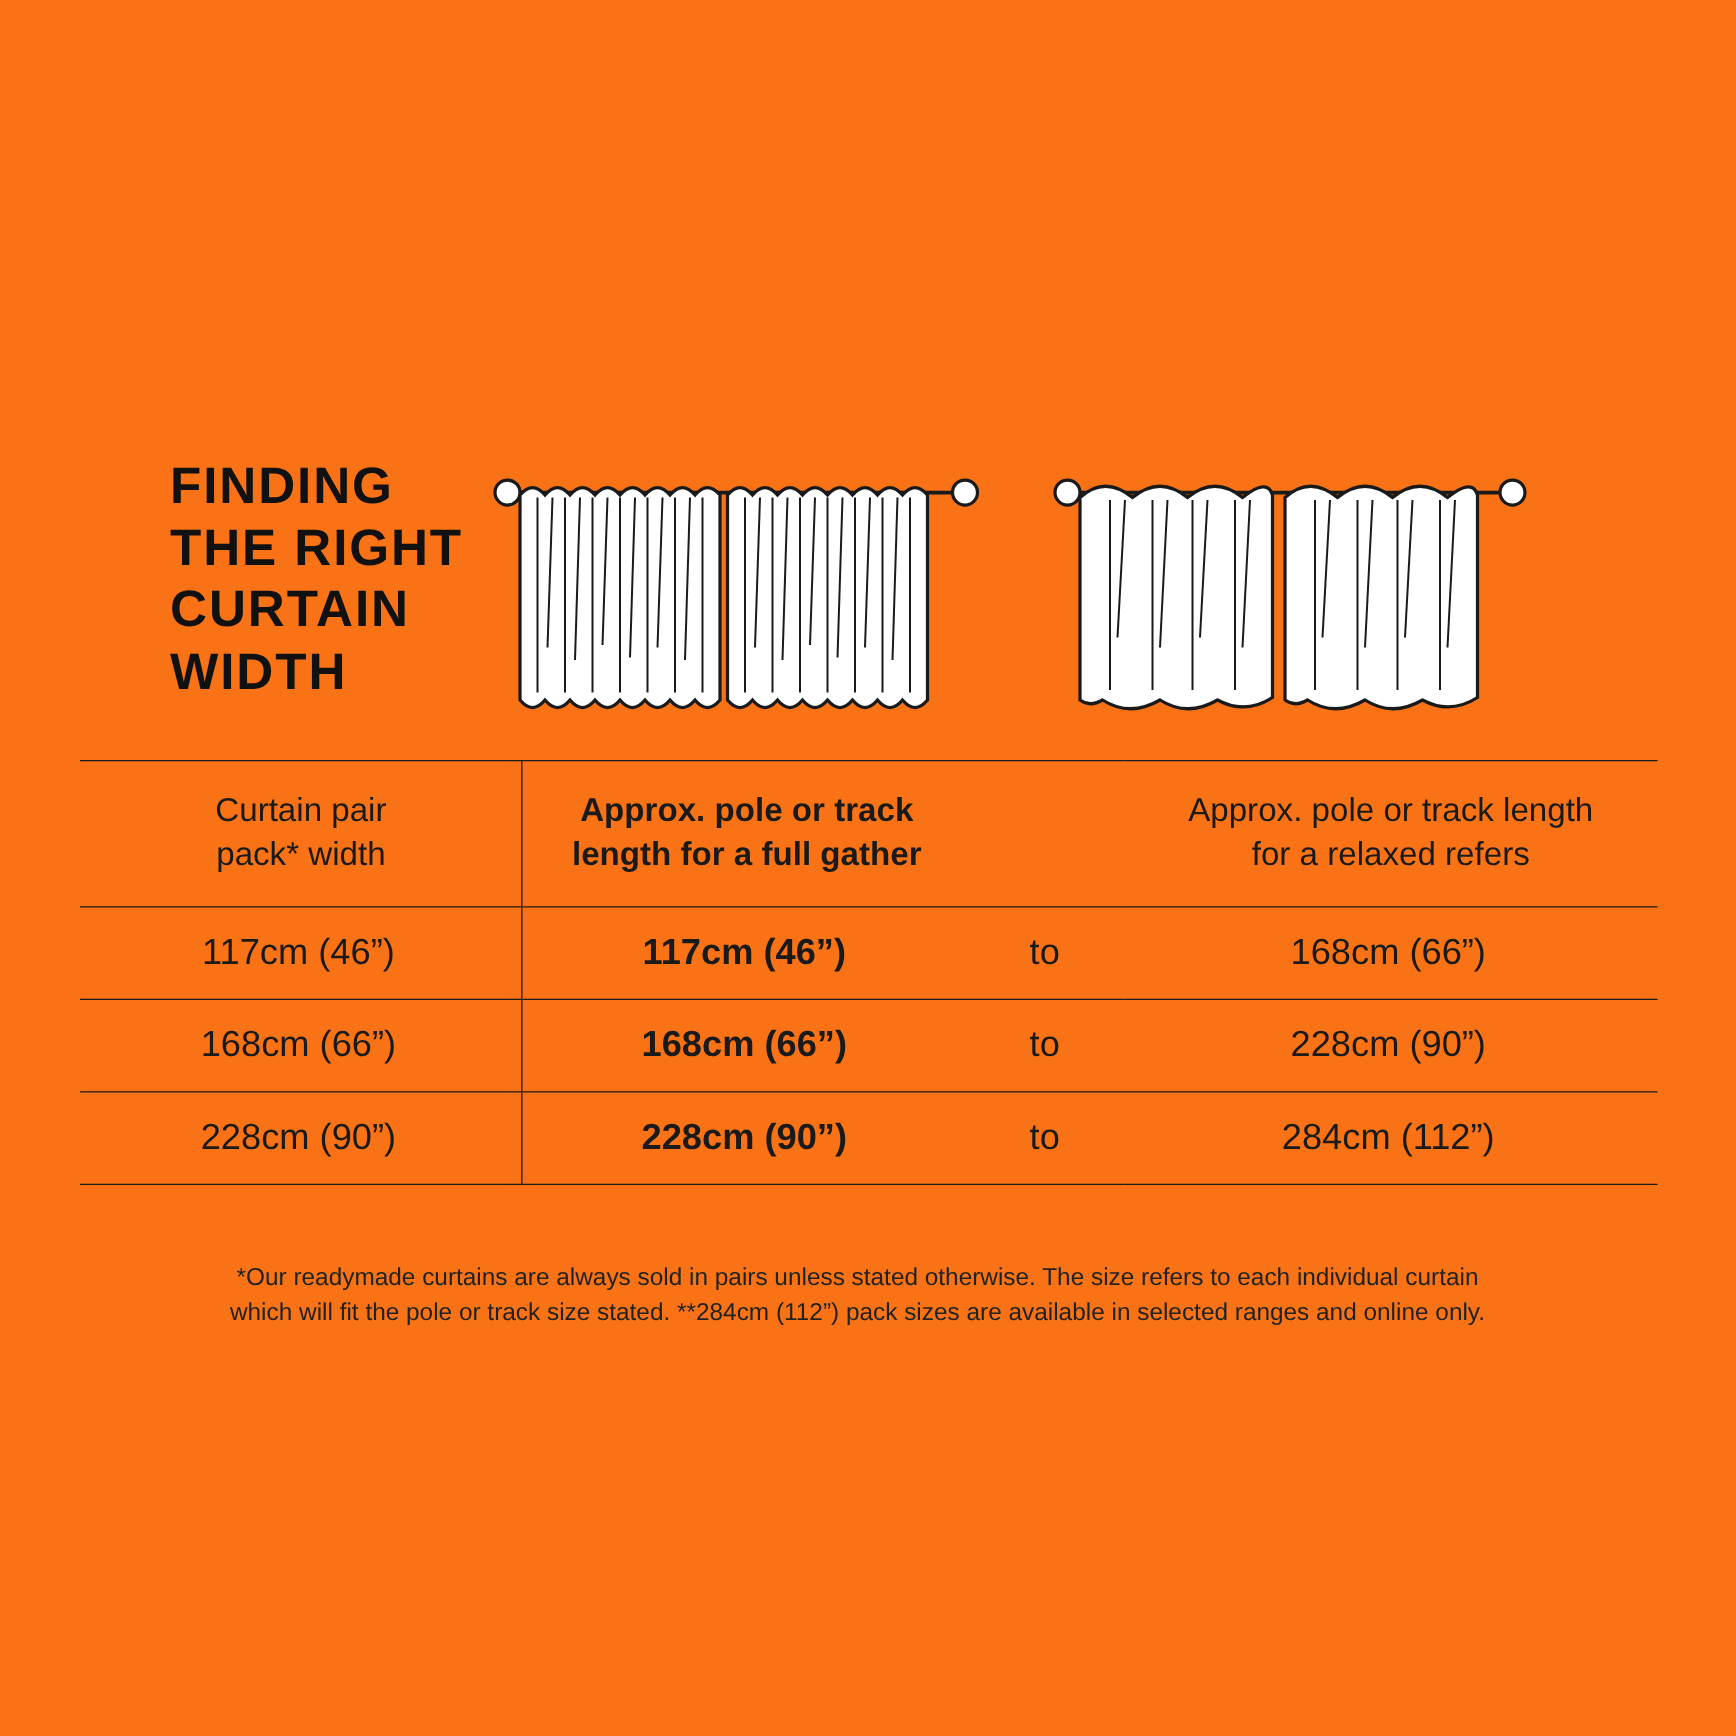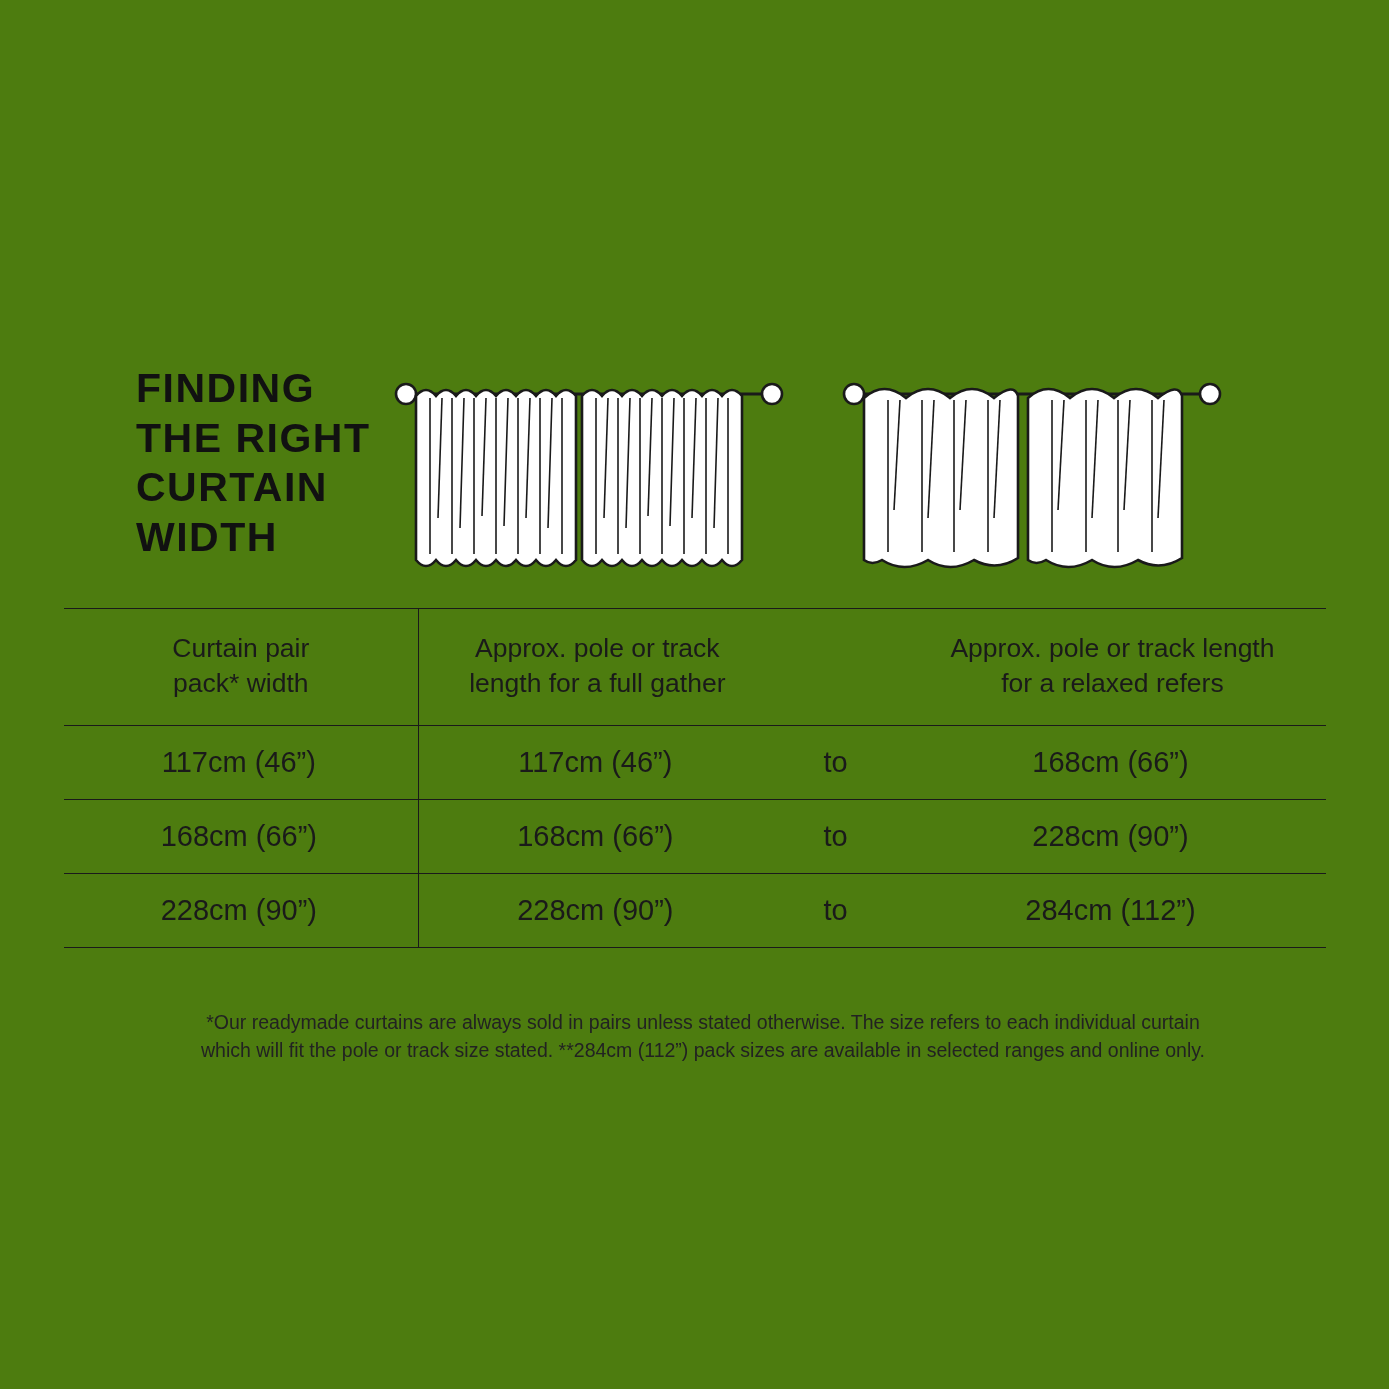--- a/index.html
+++ b/index.html
@@ -14,21 +14,21 @@
     color: #1a1a1a;
     position: relative;
     overflow: hidden;
   }
 
   .sheet {
     position: absolute;
     left: 0; top: 0;
     width: 1389px;
     height: 1389px;
-    background: #4d7c0f;
+    background: #f97316;
   }
 
   
   .header {
     position: absolute;
     left: 64px;
     top: 360px;
     width: 1262px;
     height: 245px;
     display: flex;
@@ -90,30 +90,30 @@
   }
   tbody td {
     font-size: 29px;
     padding: 20px 12px 20px 8px;
     color: #1a1a1a;
   }
   tbody tr:last-child td {
     border-bottom: 1.6px solid #1a1a1a;
   }
   .col-pack { width: 356px; border-right: 1.6px solid #1a1a1a; }
-  .col-full { width: 360px; }
+  .col-full { width: 360px; font-weight: bold; }
   .col-to   { width: 110px; }
   .col-relaxed { width: 436px; }
 
   thead th.col-pack { border-right: 1.6px solid #1a1a1a; }
   
 
   .footnote {
     position: absolute;
-    left: 72px;
+    left: 55px;
     top: 1008px;
     width: 1262px;
     text-align: center;
     font-size: 19.5px;
     line-height: 1.45;
     color: #222222;
     white-space: pre-line;
   }
 
   svg { display: block; }

